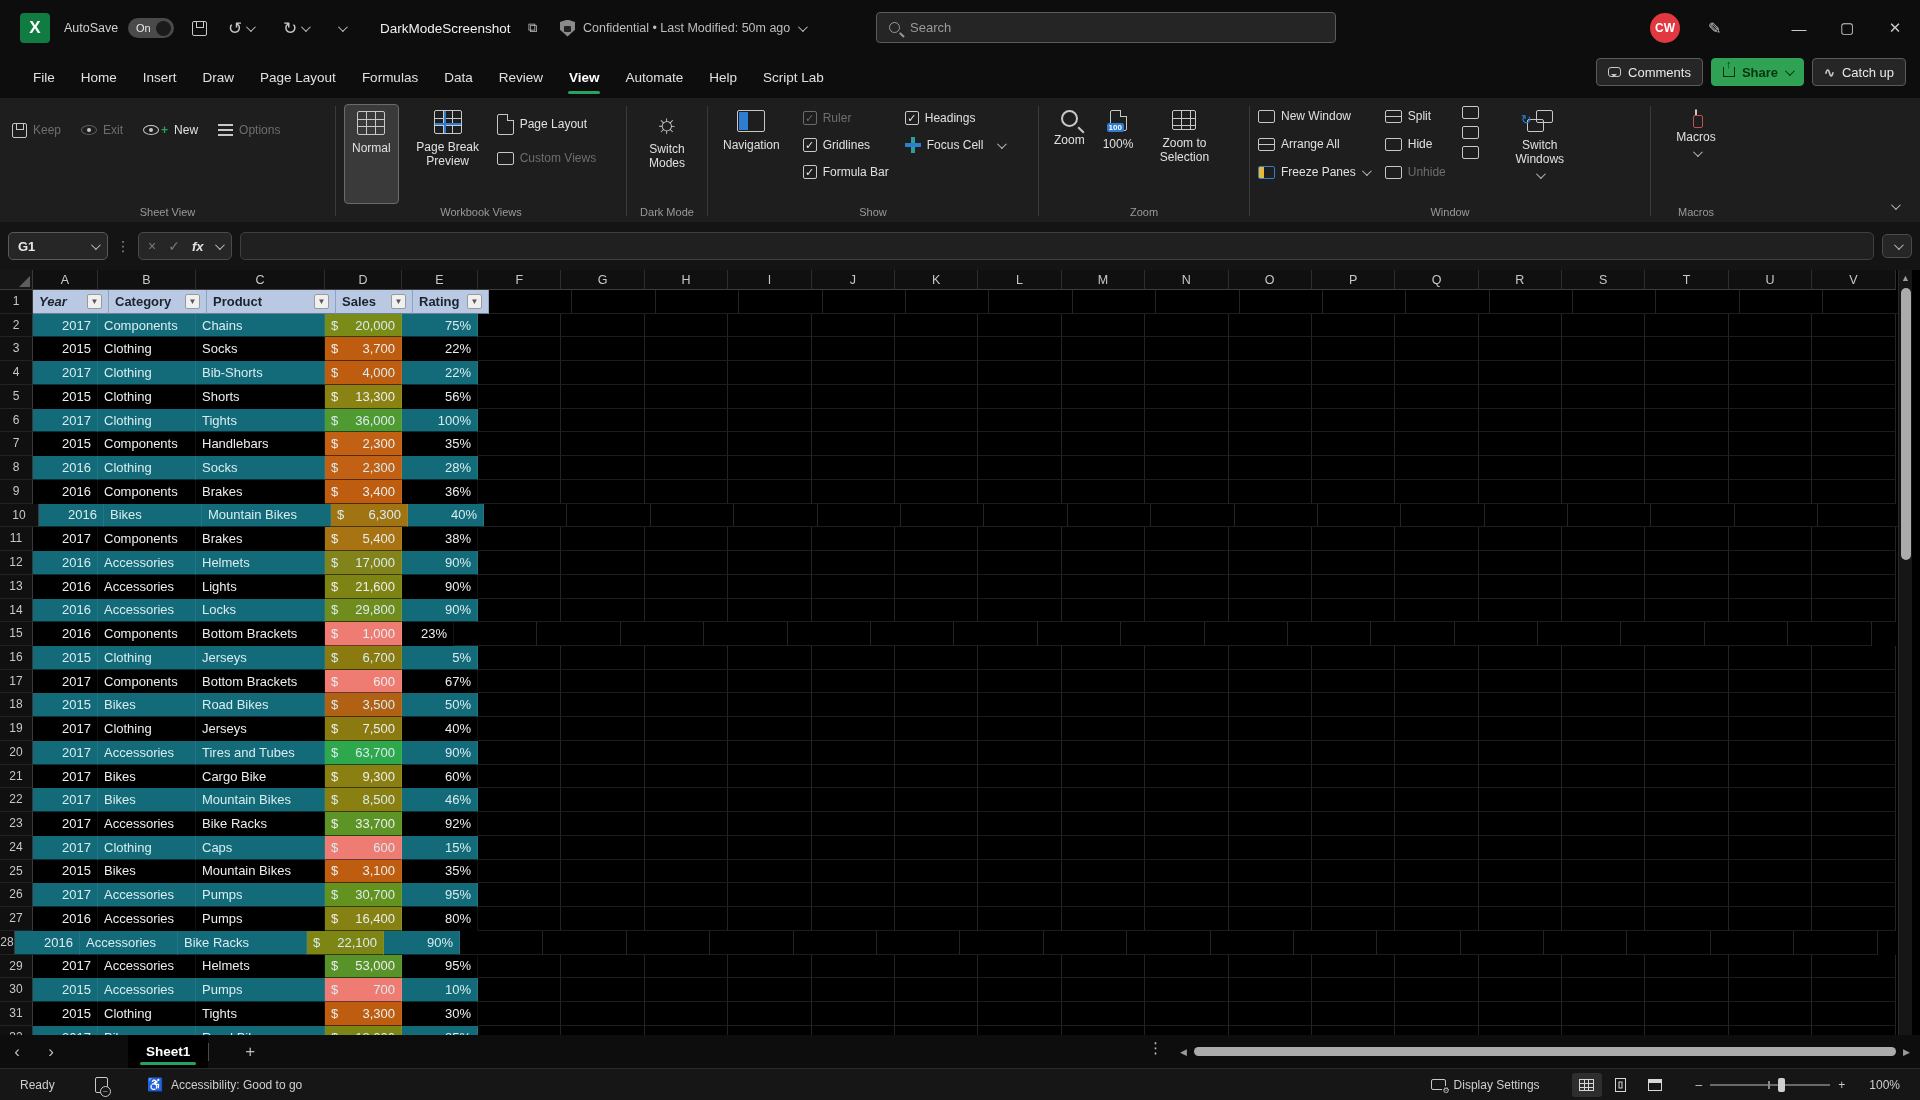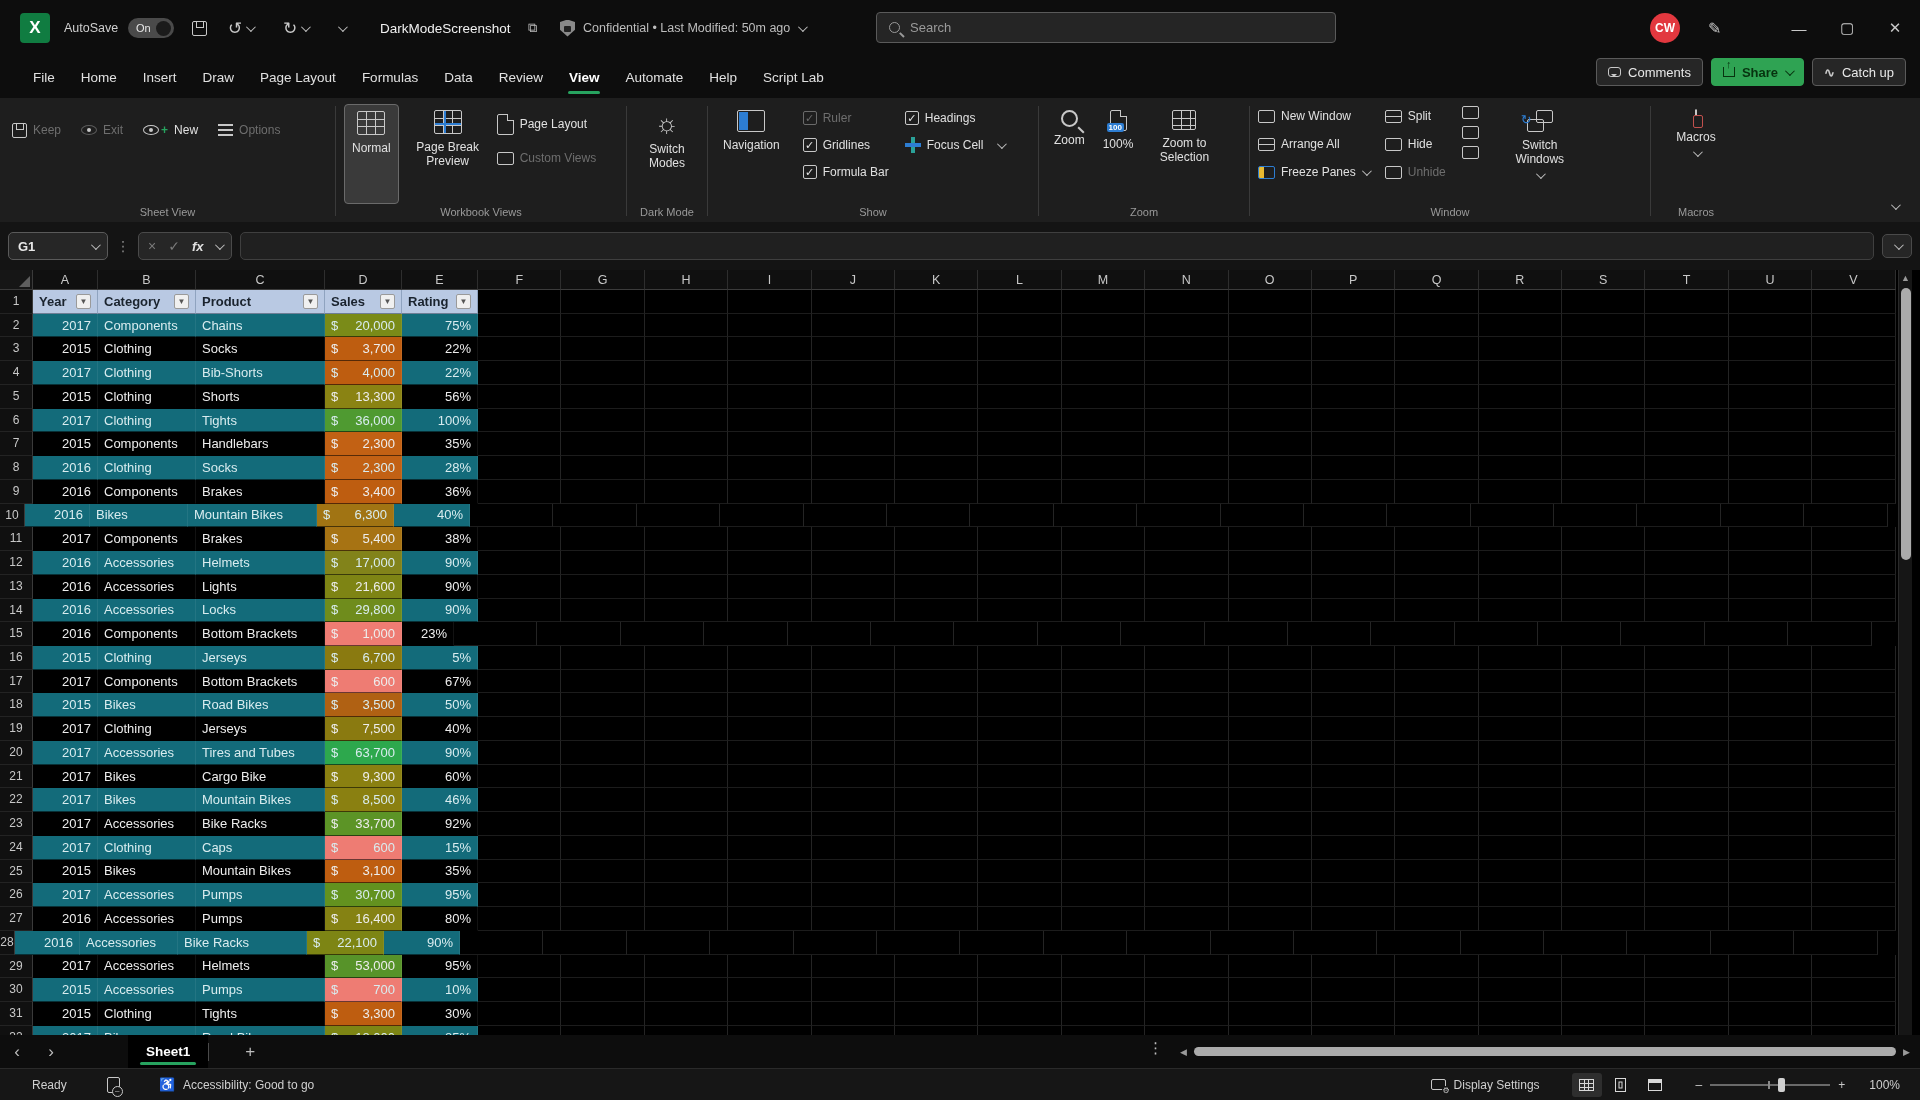--- a/index.html
+++ b/index.html
@@ -497,21 +497,21 @@
       <div class="ch" style="width: 83.4px;">Q</div>
       <div class="ch" style="width: 83.4px;">R</div>
       <div class="ch" style="width: 83.4px;">S</div>
       <div class="ch" style="width: 83.4px;">T</div>
       <div class="ch" style="width: 83.4px;">U</div>
       <div class="ch" style="width: 83.4px;">V</div>
     </div>
   <div id="rowsbox">
       <div class="grow">
         <div class="rh" style="width: 33px;">1</div>
-        <div class="cell hdr" style="width: 65px;">
+        <div class="cell hdr" style="width: 76px; font-style: italic;">
           <span>Year</span>
           <span class="filter-btn">▼</span>
         </div>
         <div class="cell hdr" style="width: 98px;">
           <span>Category</span>
           <span class="filter-btn">▼</span>
         </div>
         <div class="cell hdr" style="width: 129px;">
           <span>Product</span>
           <span class="filter-btn">▼</span>
@@ -760,21 +760,21 @@
         <div class="cell empty" style="width: 83.4px;"></div>
         <div class="cell empty" style="width: 83.4px;"></div>
         <div class="cell empty" style="width: 83.4px;"></div>
         <div class="cell empty" style="width: 83.4px;"></div>
         <div class="cell empty" style="width: 83.4px;"></div>
         <div class="cell empty" style="width: 83.4px;"></div>
         <div class="cell empty" style="width: 83.4px;"></div>
         <div class="cell empty" style="width: 83.4px;"></div>
       </div>
       <div class="grow">
-        <div class="rh" style="width: 25px;">10</div>
+        <div class="rh" style="width: 39px;">10</div>
         <div class="cell num" style="width: 65px; background: var(--teal-row); color: rgb(217, 236, 239);">2016</div>
         <div class="cell" style="width: 98px; background: var(--teal-row); color: rgb(217, 236, 239);">Bikes</div>
         <div class="cell" style="width: 129px; background: var(--teal-row); color: rgb(217, 236, 239);">Mountain Bikes</div>
         <div class="cell sales" style="width: 77px; background: rgb(161, 116, 19); color: rgb(217, 236, 239);">
           <span>$</span>
           <span>6,300</span>
         </div>
         <div class="cell num" style="width: 76px; background: var(--teal-row); color: rgb(217, 236, 239);">40%</div>
         <div class="cell empty" style="width: 83.4px;"></div>
         <div class="cell empty" style="width: 83.4px;"></div>
@@ -1425,21 +1425,21 @@
   <span class="addsheet">+</span>
   <span class="kebab">⋮</span>
   <div id="hscroll">
     <span class="arr">◀</span>
     <div id="hthumb"></div>
     <span class="arr" style="text-align:right">▶</span>
   </div>
 </div>
 
 <div id="statusbar">
-  <span style="margin-left:32px">Ready</span>
+  <span style="margin-left:20px">Ready</span>
   <span class="macro-ic" style="margin-left:40px"></span>
   <span class="acc-ic" style="margin-left:40px">♿</span>
   <span style="margin-left:7px">Accessibility: Good to go</span>
   <div style="flex:1"></div>
   <span class="disp-ic"></span>
   <span style="margin:0 30px 0 8px">Display Settings</span>
   <div class="view-btn on">
       <span class="vb-grid"></span>
     </div>
   <div class="view-btn">

